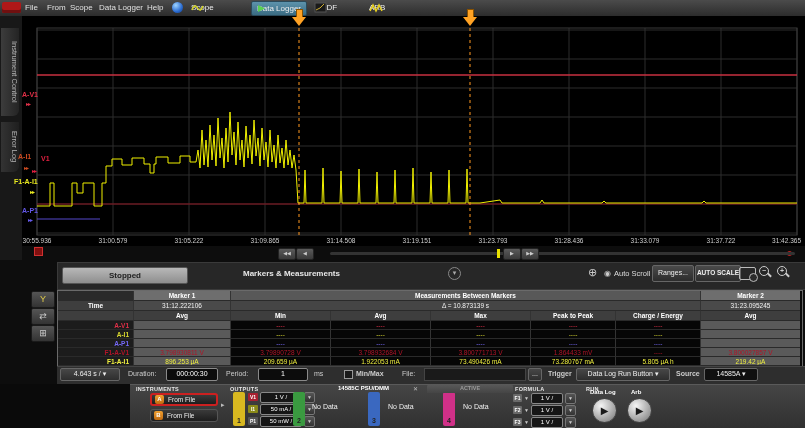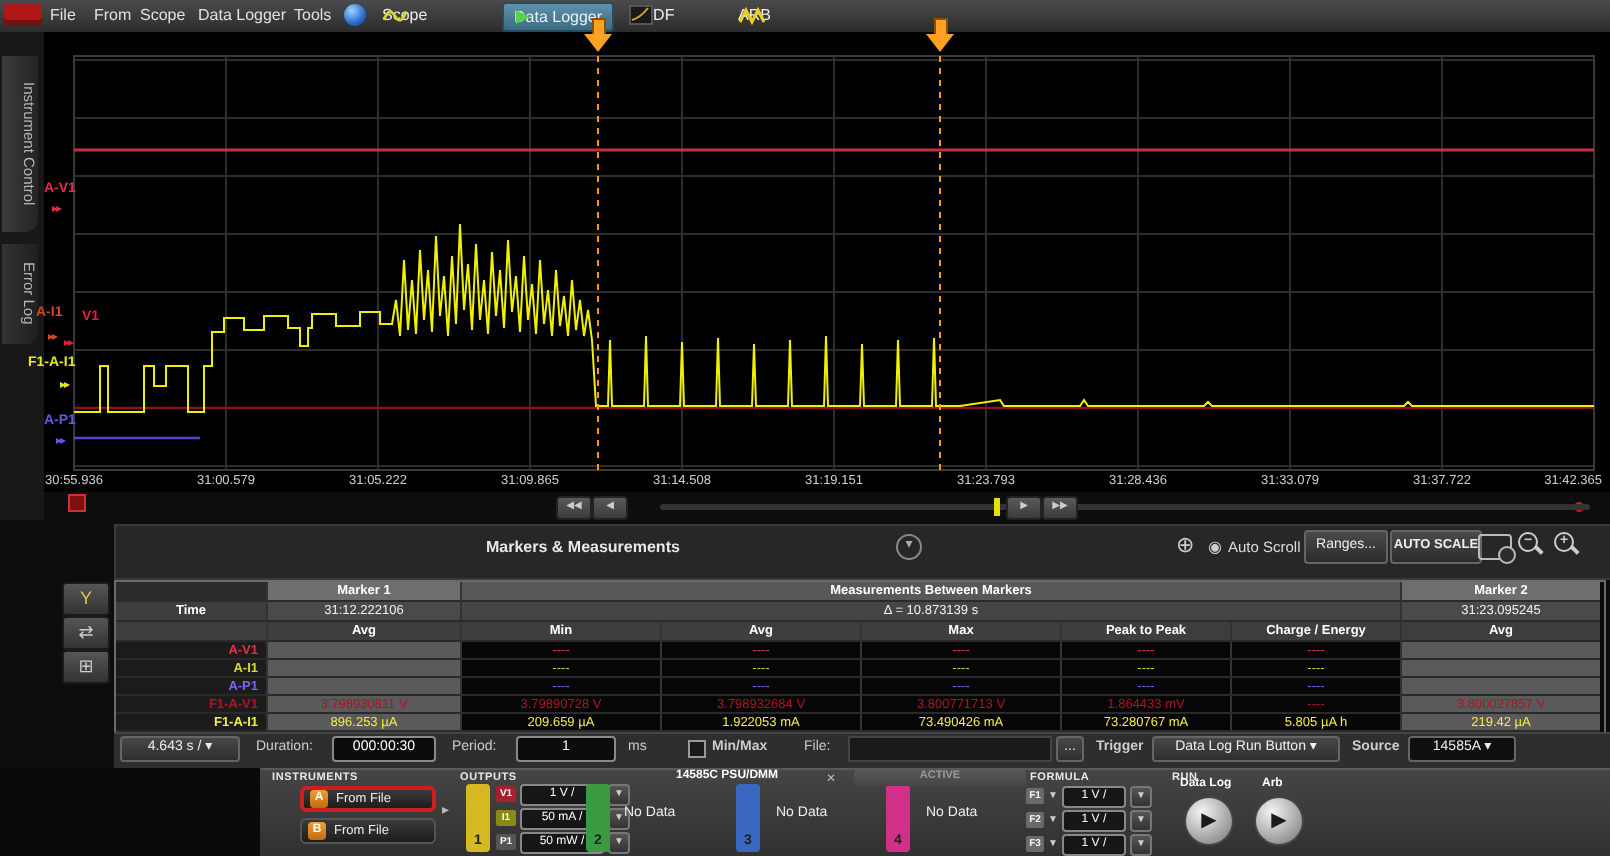--- a/index.html
+++ b/index.html
@@ -97,21 +97,21 @@
 <body>
 
 <div id="stage">
 
   <div class="abs menubar"></div>
   <div class="abs logo"></div>
   <span class="abs menuitem" style="left:25px">File</span>
   <span class="abs menuitem" style="left:47px">From</span>
   <span class="abs menuitem" style="left:70px">Scope</span>
   <span class="abs menuitem" style="left:99px">Data Logger</span>
-  <span class="abs menuitem" style="left:147px">Tools</span>
+  <span class="abs menuitem" style="left:147px">Help</span>
   <span class="abs sphere"></span>
   <div class="abs menutab" style="left:186px">
     <svg width="13" height="10" viewBox="0 0 13 10">
         <path d="M1,7 Q3.5,0 6.5,5 T12,3" fill="none" stroke="#d8d820" stroke-width="1.4"></path>
       </svg>
     <span>Scope</span>
   </div>
   <div class="abs menutab active" style="left:251px">
     <svg width="9" height="9" viewBox="0 0 9 9">
         <path d="M1,1 L8,4.5 L1,8 Z" fill="#5ad050"></path>
@@ -203,20 +203,21 @@
   <div class="abs recdot"></div>
 
   <div class="abs sbtn" style="left:278px">◀◀</div>
   <div class="abs sbtn" style="left:296px">◀</div>
   <div class="abs strack"></div>
   <div class="abs sthumb"></div>
   <div class="abs sbtn" style="left:503px">▶</div>
   <div class="abs sbtn" style="left:521px">▶▶</div>
 
   <div class="abs toolbar"></div>
+  <div class="abs stoppedbtn">Stopped</div>
   <span class="abs mmtab">Markers &amp; Measurements</span>
   <span class="abs ddcircle">▾</span>
   <span class="abs tbicon" style="left:588px">⊕</span>
   <span class="abs tbicon" style="left:604px;font-size:8px;top:269px">◉</span>
   <span class="abs tbtext" style="left:614px">Auto Scroll</span>
   <div class="abs tbbtn" style="left:652px;width:40px;font-size:7px;line-height:14px">Ranges...</div>
   <div class="abs tbbtn" style="left:695px;width:44px;font-size:6.5px;font-weight:bold;line-height:14px">AUTO SCALE</div>
   <div class="abs camicon">
       <i></i>
     </div>

